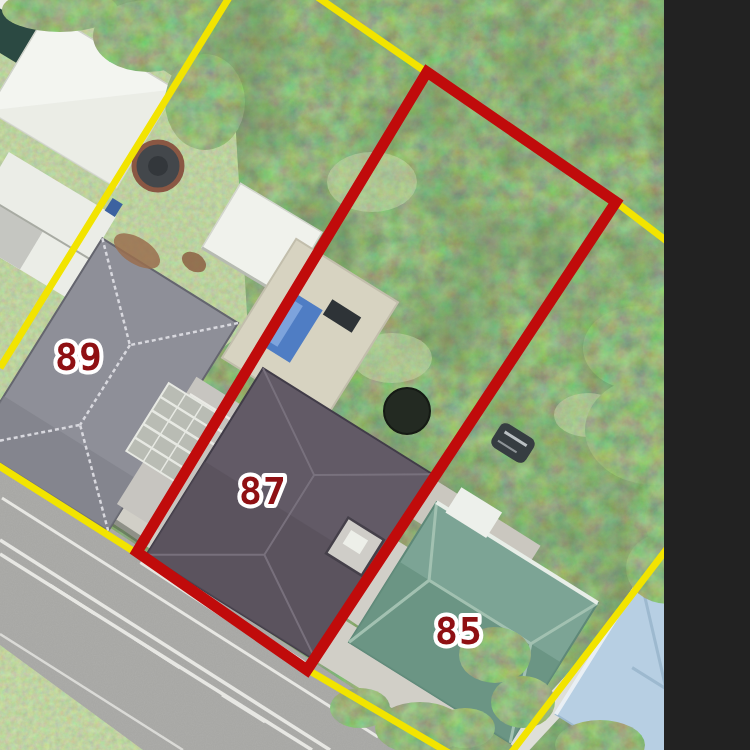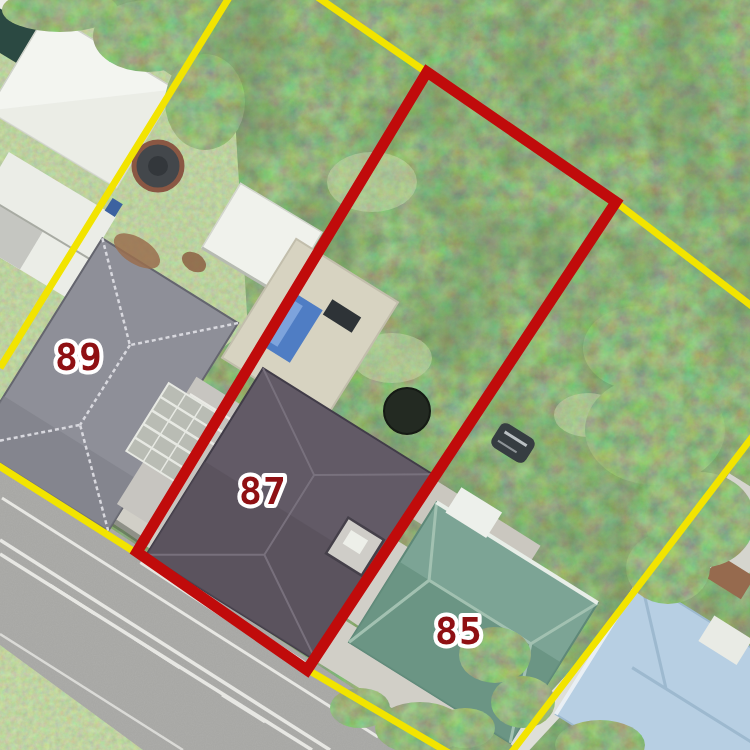--- a/index.html
+++ b/index.html
@@ -1,16 +1,16 @@
 <!DOCTYPE html>
 <html><head>
 <meta charset="utf-8">
 <style>
   html,body{margin:0;padding:0;background:#222;}
-  .stage{width:750px;height:750px;position:relative;overflow:hidden;font-family:"DejaVu Sans",sans-serif;}
+  .stage{width:664px;height:750px;position:relative;overflow:hidden;font-family:"DejaVu Sans",sans-serif;}
   .stage svg{display:block;}
   .lot-label{
     font-family:"DejaVu Sans Mono","Liberation Mono",monospace;
     font-weight:bold;font-size:38px;letter-spacing:1px;
     stroke:#ffffff;stroke-width:8px;paint-order:stroke;
     stroke-linejoin:round;text-anchor:middle;
   }
 </style>
 </head>
 <body>

